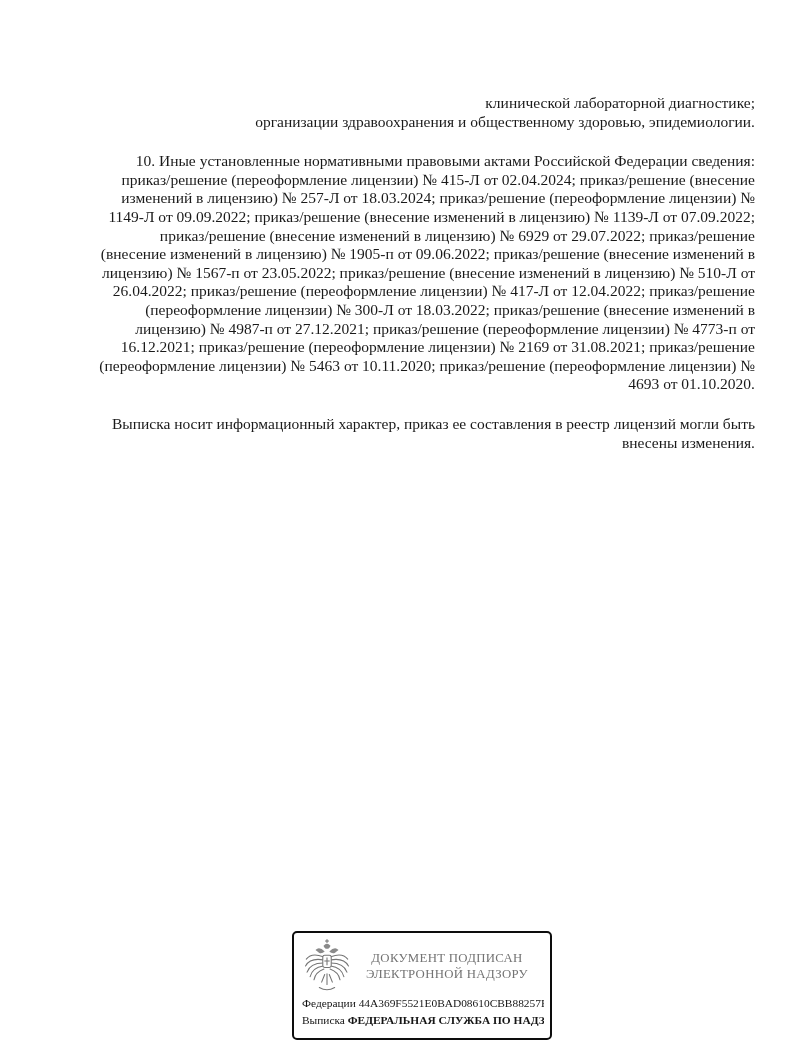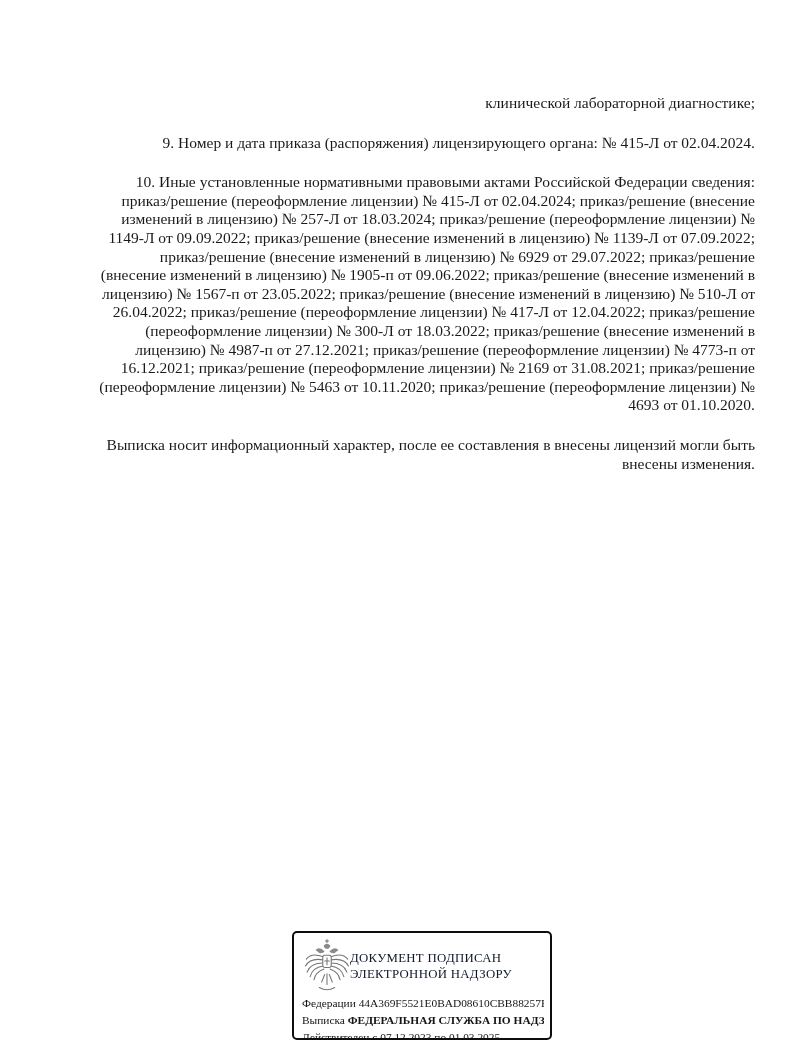--- a/index.html
+++ b/index.html
@@ -54,52 +54,52 @@
     height: 58px;
   }
   .emblem {
     width: 46px;
     height: 56px;
     flex: 0 0 auto;
     margin-left: 4px;
   }
   .stamp-title {
     flex: 1 1 auto;
-    text-align: left;
+    text-align: center;
     font-size: 12.8px;
     line-height: 16px;
     letter-spacing: 0.3px;
-    color: #0f172a;
+    color: #737373;
   }
   .stamp-line {
     font-size: 11.4px;
     line-height: 17px;
     white-space: nowrap;
     overflow: hidden;
     margin-left: 2px;
     color: #151515;
   }
   .stamp-line .bold {
     font-weight: bold;
   }
 </style>
 </head>
 <body>
 
 <div class="doc">
 
   <p class="indent-block">
     <span style="display:block">клинической лабораторной диагностике;</span>
+    <span style="display:block">организации здравоохранения и общественному здоровью, эпидемиологии.</span>
   </p>
 
-  <p>9. Номер и дата приказа (распоряжения) лицензирующего органа: № 415-Л от 02.04.2024.</p>
 
   <p>10. Иные установленные нормативными правовыми актами Российской Федерации сведения: приказ/решение (переоформление лицензии) № 415-Л от 02.04.2024; приказ/решение (внесение изменений в лицензию) № 257-Л от 18.03.2024; приказ/решение (переоформление лицензии) № 1149-Л от 09.09.2022; приказ/решение (внесение изменений в лицензию) № 1139-Л от 07.09.2022; приказ/решение (внесение изменений в лицензию) № 6929 от 29.07.2022; приказ/решение (внесение изменений в лицензию) № 1905-п от 09.06.2022; приказ/решение (внесение изменений в лицензию) № 1567-п от 23.05.2022; приказ/решение (внесение изменений в лицензию) № 510-Л от 26.04.2022; приказ/решение (переоформление лицензии) № 417-Л от 12.04.2022; приказ/решение (переоформление лицензии) № 300-Л от 18.03.2022; приказ/решение (внесение изменений в лицензию) № 4987-п от 27.12.2021; приказ/решение (переоформление лицензии) № 4773-п от 16.12.2021; приказ/решение (переоформление лицензии) № 2169 от 31.08.2021; приказ/решение (переоформление лицензии) № 5463 от 10.11.2020; приказ/решение (переоформление лицензии) № 4693 от 01.10.2020.</p>
 
-  <p>Выписка носит информационный характер, после ее составления в внесены лицензий могли быть внесены изменения.</p>
+  <p>Выписка носит информационный характер, приказ ее составления в реестр лицензий могли быть внесены изменения.</p>
 
 </div>
 
 <div class="stamp">
 
   <div class="stamp-header">
 
     <svg class="emblem" viewBox="0 0 60 72" aria-hidden="true">
       <g stroke="#757575" fill="none" stroke-width="1.4" stroke-linecap="round" stroke-linejoin="round">
 
@@ -142,15 +142,14 @@
   <div class="stamp-line">
     <span>Федерации</span>
     <span>44A369F5521E0BAD08610CBB88257ED3</span>
   </div>
 
   <div class="stamp-line">
     <span>Выписка</span>
     <span class="bold">ФЕДЕРАЛЬНАЯ СЛУЖБА ПО НАДЗОРУ В С</span>
   </div>
 
-  <div class="stamp-line">Действителен с 07.12.2023 по 01.03.2025</div>
 
 </div>
 
 </body></html>

